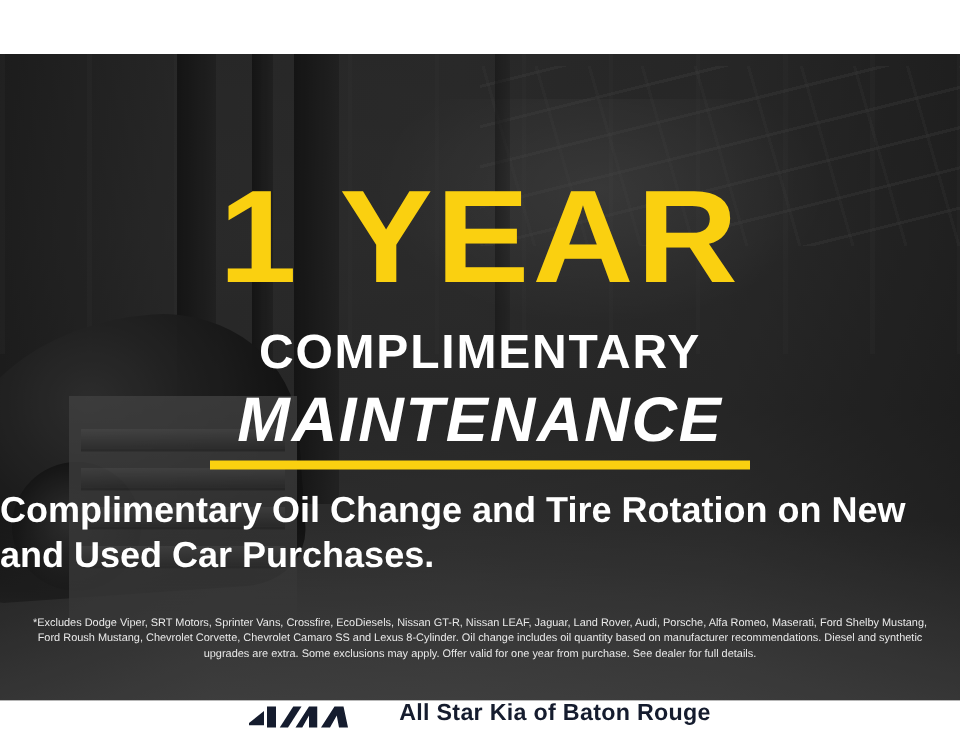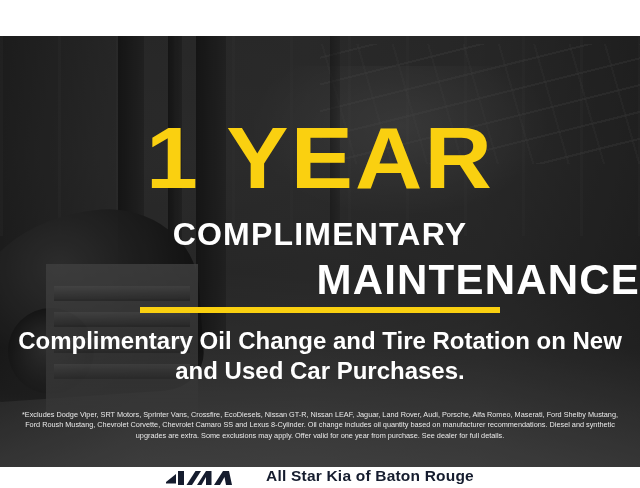--- a/index.html
+++ b/index.html
@@ -46,24 +46,24 @@
   
   .scrim{position:absolute;inset:0;background:rgba(25,25,25,.55);}
 
   
   .content{position:absolute;left:0;top:0;width:640px;height:431px;}
   .hl-year{position:absolute;left:0;top:78px;width:640px;text-align:center;
     color:#FAD010;font-weight:700;font-size:88px;line-height:88px;letter-spacing:2px;
     font-family:"Liberation Sans",sans-serif;transform:scaleX(1.06);}
   .hl-2{position:absolute;left:0;top:178px;width:640px;text-align:center;color:#fff;
     font-weight:700;font-size:32px;line-height:40px;letter-spacing:1.2px;}
-  .hl-3{position:absolute;left:0;top:222px;width:640px;text-align:right;color:#fff;
-    font-weight:700;font-size:42px;line-height:44px;letter-spacing:1.2px;}
+  .hl-3{position:absolute;left:0;top:222px;width:640px;text-align:center;color:#fff;
+    font-weight:700;font-size:42px;line-height:44px;letter-spacing:1.2px;font-style:italic;}
   .rule{position:absolute;left:140px;top:271px;width:360px;height:6px;background:#FAD010;}
-  .sub{position:absolute;left:0;top:290px;width:640px;text-align:center;color:#fff;
+  .sub{position:absolute;left:0;top:290px;width:640px;text-align:left;color:#fff;
     font-weight:700;font-size:24px;line-height:30px;}
   .fine{position:absolute;left:18px;top:374px;width:604px;text-align:center;color:#e9e9e9;
     font-size:7.3px;line-height:10.4px;font-weight:400;}
 
   
   .footer{position:absolute;left:0;top:431px;width:640px;height:57px;background:#fff;
     display:flex;align-items:flex-start;justify-content:center;gap:34px;}
   .kia-logo{display:block;}
   .dealer{color:#151C2E;font-size:15.5px;font-weight:600;letter-spacing:.2px;white-space:nowrap;}
 </style>

